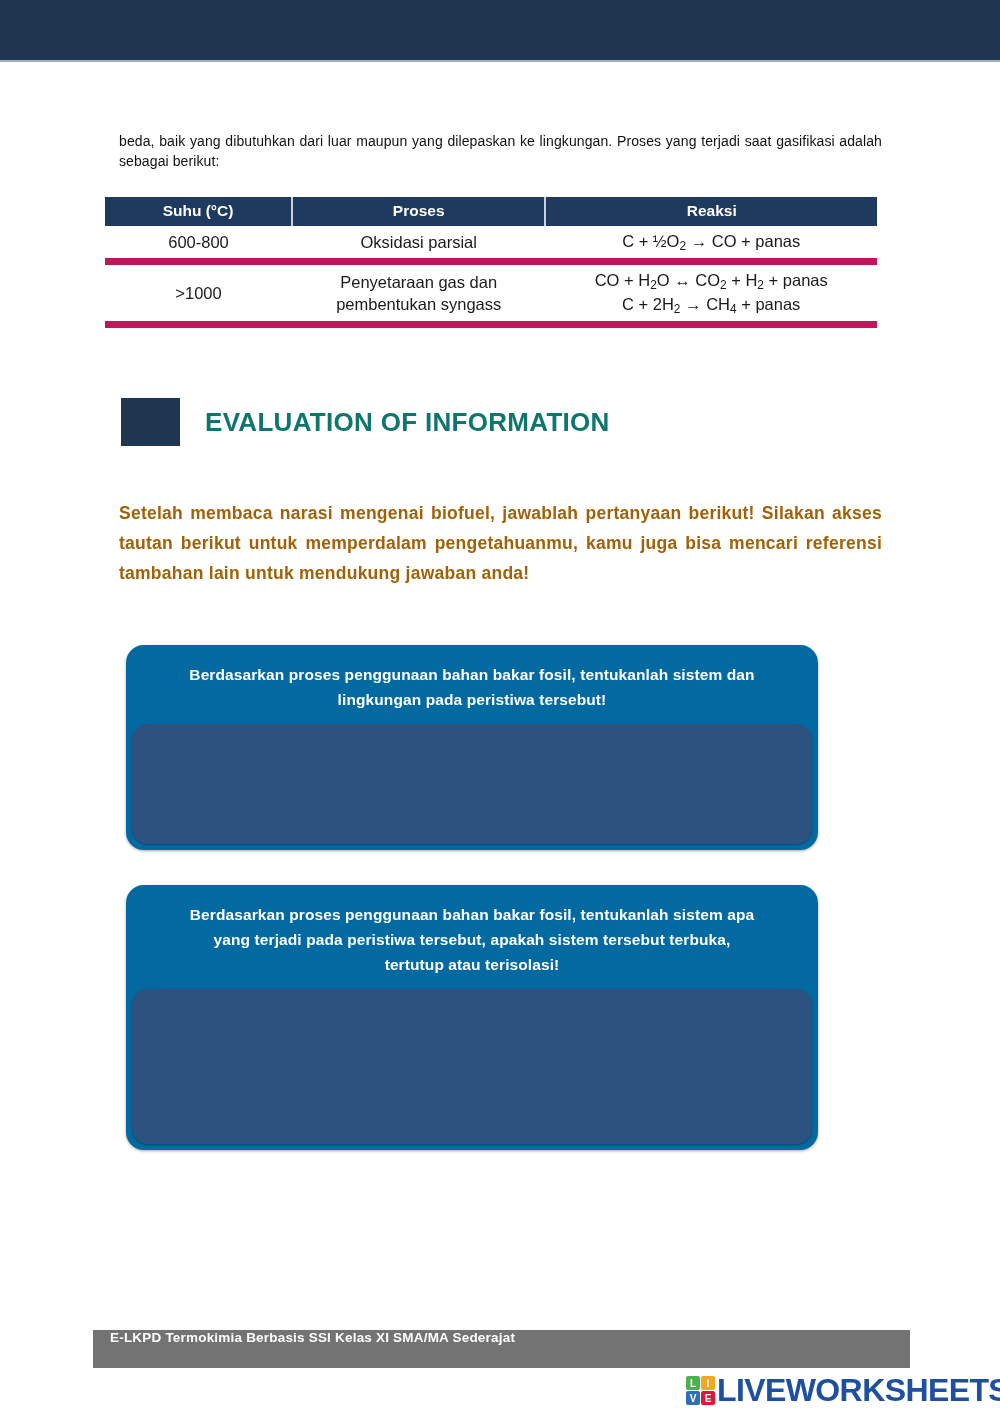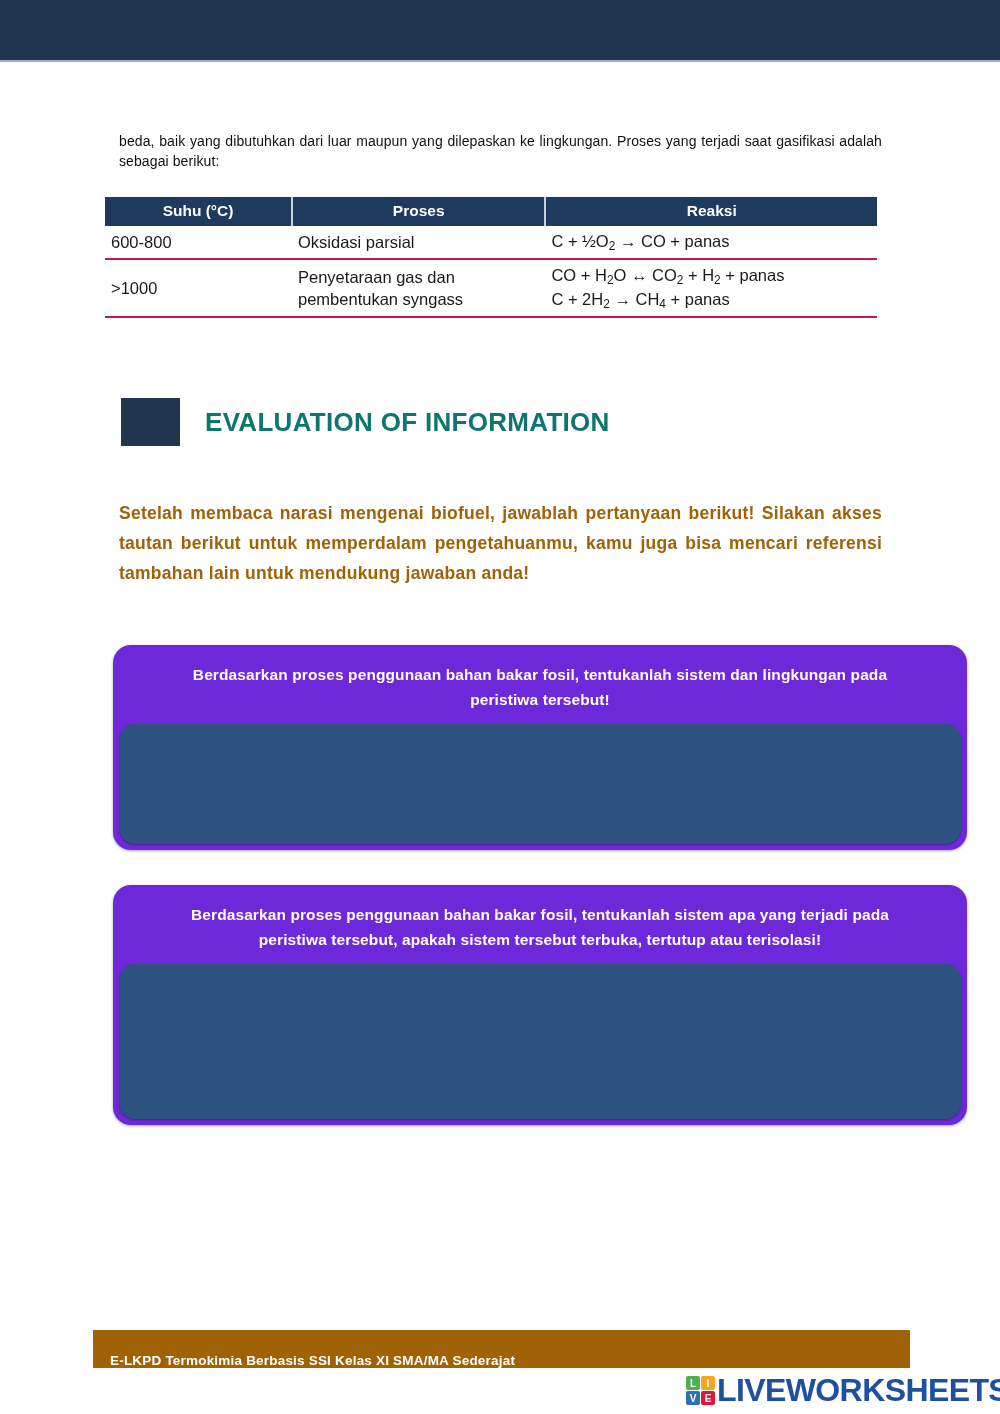--- a/index.html
+++ b/index.html
@@ -59,23 +59,24 @@
     background: #1f3a5f;
     color: #ffffff;
     font-weight: bold;
     font-size: 15.5px;
     padding: 5px 12px 6px;
     text-align: center;
     border-right: 2px solid #c9d2dc;
   }
   table.reaksi thead th:last-child { border-right: none; }
   table.reaksi tbody td {
+    text-align: center;
     vertical-align: middle;
     padding: 4px 6px;
-    border-bottom: 2px solid #be185d;
+    border-bottom: 7px solid #be185d;
     line-height: 1.35;
   }
   table.reaksi tbody tr:first-child td { border-top: none; }
   .col-suhu   { width: 180px; }
   .col-proses { width: 248px; }
   .col-reaksi { width: 344px; }
   sub { font-size: 0.72em; vertical-align: -0.25em; }
 
   
   .section-head {
@@ -128,23 +129,23 @@
     letter-spacing: 0.3px;
     display: flex;
     align-items: center;
     justify-content: center;
     cursor: pointer;
   }
 
   
   .qcard {
     position: absolute;
-    left: 113px;
-    width: 854px;
-    background: #6d28d9;
+    left: 126px;
+    width: 692px;
+    background: #0369a1;
     border-radius: 18px;
     box-shadow: 0 1px 3px rgba(0,0,0,0.35);
   }
   .qcard .qtext {
     color: #ffffff;
     font-size: 15.5px;
     font-weight: bold;
     line-height: 1.62;
     text-align: center;
     padding: 17px 62px 12px;
@@ -161,23 +162,23 @@
   #card-2 { top: 825px; }
   #card-2 .answerbox { height: 155px; }
 
   
   .footerbar {
     position: absolute;
     left: 93px;
     top: 1270px;
     width: 817px;
     height: 38px;
-    background: #a16207;
-    display: flex;
-    align-items: flex-end;
+    background: #737373;
+    display: flex;
+    align-items: flex-start;
   }
   .footerbar .ftext {
     color: #ffffff;
     font-size: 13.5px;
     font-weight: bold;
     margin-left: 17px;
     letter-spacing: 0.2px;
   }
 
   .lwlogo {

